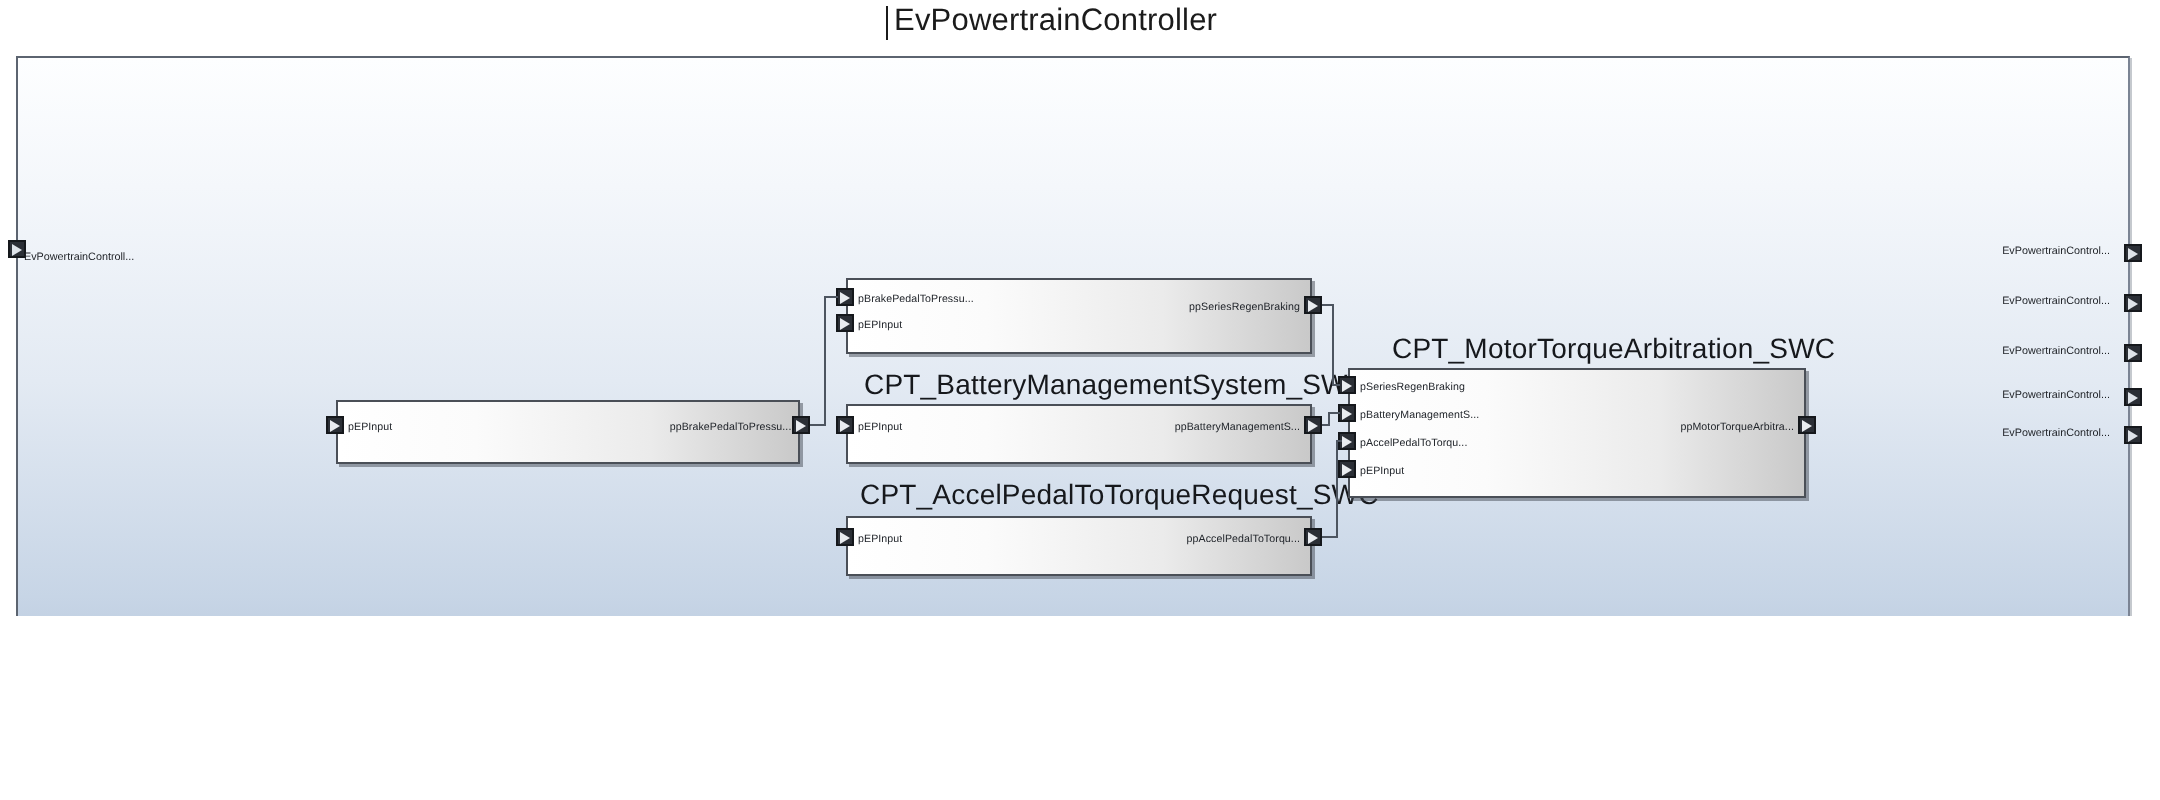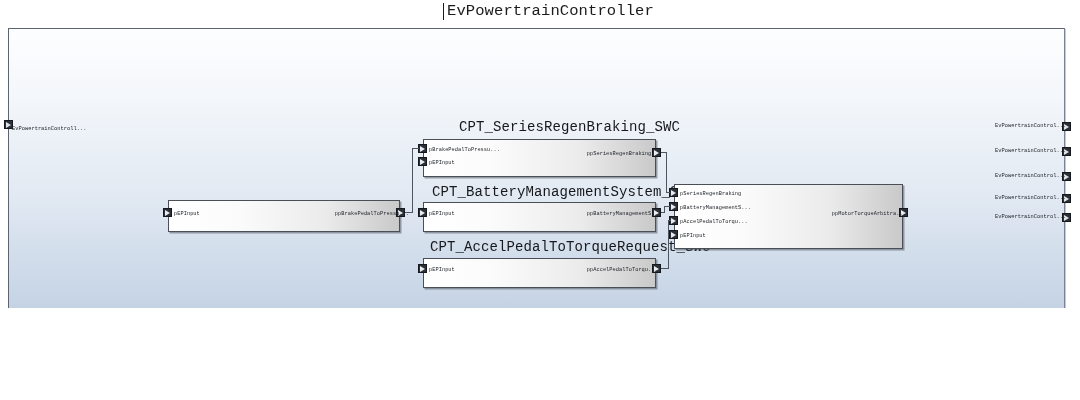--- a/index.html
+++ b/index.html
@@ -5,21 +5,21 @@
   html, body {
     margin: 0;
     padding: 0;
     background: #ffffff;
   }
   #canvas {
     position: relative;
     width: 1080px;
     height: 308px;
     background: #ffffff;
-    font-family: Liberation Mono, monospace;
+    font-family: Liberation Sans, sans-serif;
     overflow: hidden;
   }
 
   
   #composition-title {
     position: absolute;
     left: 447px;
     top: 2px;
     font-size: 15.5px;
     color: #1b1b1b;
@@ -151,21 +151,20 @@
 
   <div class="port-glyph outer" style="left:1062px; top:213px;"></div>
   <div class="frame-port-text right" style="left:995px; top:215px; width:60px;">EvPowertrainControl...</div>
 
   <div class="swc-block" style="left:168px; top:200px; width:232px; height:32px;"></div>
   <div class="port-glyph" style="left:163px; top:208px;"></div>
   <div class="port-text" style="left:174px; top:212px;">pEPInput</div>
   <div class="port-glyph" style="left:396px; top:208px;"></div>
   <div class="port-text right" style="left:336px; top:212px; width:58px; text-align:right;">ppBrakePedalToPressu...</div>
 
-  <div class="swc-label" style="left:459px; top:119px;">CPT_SeriesRegenBraking_SWC</div>
   <div class="swc-block" style="left:423px; top:139px; width:233px; height:38px;"></div>
   <div class="port-glyph" style="left:418px; top:144px;"></div>
   <div class="port-text" style="left:429px; top:148px;">pBrakePedalToPressu...</div>
   <div class="port-glyph" style="left:418px; top:157px;"></div>
   <div class="port-text" style="left:429px; top:161px;">pEPInput</div>
   <div class="port-glyph" style="left:652px; top:148px;"></div>
   <div class="port-text right" style="left:588px; top:152px; width:62px; text-align:right;">ppSeriesRegenBraking</div>
 
   <div class="swc-label" style="left:432px; top:184px;">CPT_BatteryManagementSystem_SWC</div>
   <div class="swc-block" style="left:423px; top:202px; width:233px; height:30px;"></div>
@@ -174,20 +173,21 @@
   <div class="port-glyph" style="left:652px; top:208px;"></div>
   <div class="port-text right" style="left:588px; top:212px; width:62px; text-align:right;">ppBatteryManagementS...</div>
 
   <div class="swc-label" style="left:430px; top:239px;">CPT_AccelPedalToTorqueRequest_SWC</div>
   <div class="swc-block" style="left:423px; top:258px; width:233px; height:30px;"></div>
   <div class="port-glyph" style="left:418px; top:264px;"></div>
   <div class="port-text" style="left:429px; top:268px;">pEPInput</div>
   <div class="port-glyph" style="left:652px; top:264px;"></div>
   <div class="port-text right" style="left:588px; top:268px; width:62px; text-align:right;">ppAccelPedalToTorqu...</div>
 
+  <div class="swc-label" style="left:696px; top:166px;">CPT_MotorTorqueArbitration_SWC</div>
   <div class="swc-block" style="left:674px; top:184px; width:229px; height:65px;"></div>
   <div class="port-glyph" style="left:669px; top:188px;"></div>
   <div class="port-text" style="left:680px; top:192px;">pSeriesRegenBraking</div>
   <div class="port-glyph" style="left:669px; top:202px;"></div>
   <div class="port-text" style="left:680px; top:206px;">pBatteryManagementS...</div>
   <div class="port-glyph" style="left:669px; top:216px;"></div>
   <div class="port-text" style="left:680px; top:220px;">pAccelPedalToTorqu...</div>
   <div class="port-glyph" style="left:669px; top:230px;"></div>
   <div class="port-text" style="left:680px; top:234px;">pEPInput</div>
   <div class="port-glyph" style="left:899px; top:208px;"></div>

